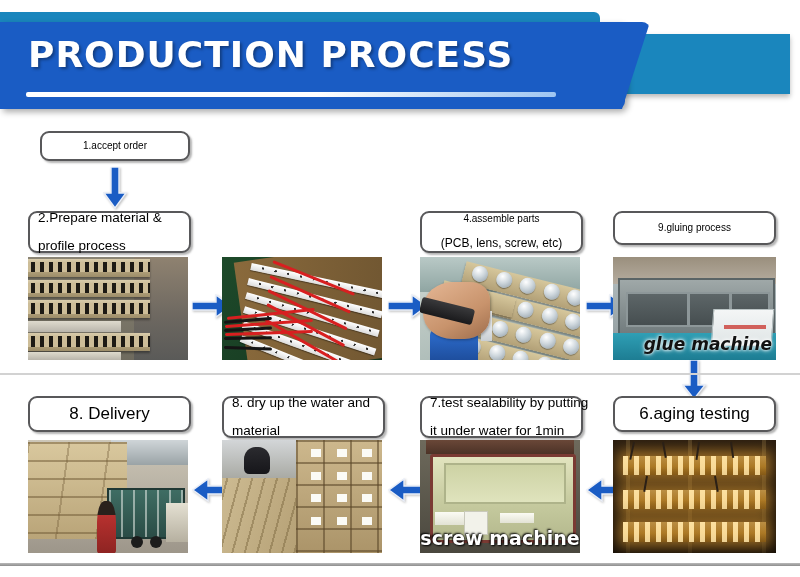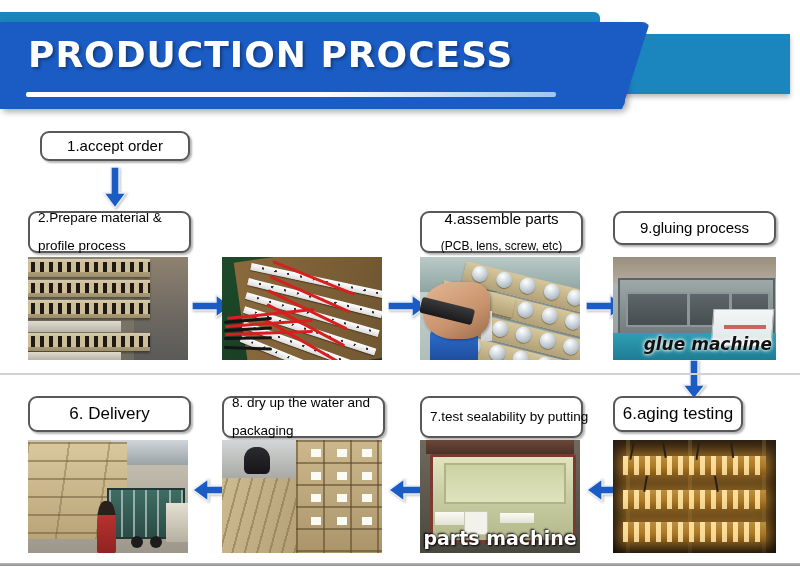--- a/index.html
+++ b/index.html
@@ -106,21 +106,21 @@
     border: 2px solid #58585a;
     border-radius: 9px;
     box-shadow: 2px 2px 2px rgba(90,90,90,0.45);
     color: #000000;
     display: flex;
     flex-direction: column;
     justify-content: center;
     padding: 2px 8px;
   }
   .step-box .line1 {
-    font-size: 15px;
+    font-size: 10px;
     line-height: 1.15;
     white-space: nowrap;
   }
   .step-box .line2 {
     font-size: 12px;
     line-height: 1.15;
     white-space: nowrap;
     margin-top: 12px;
   }
   .step-box.center { align-items: center; text-align: center; }
@@ -543,41 +543,41 @@
 
   <div class="arrow" style="left:682px; top:360px; width:24px; height:40px;">
     <svg width="24" height="40" viewBox="0 0 24 40">
       <polygon points="8,0 16,0 16,25 23,25 12,39 1,25 8,25" fill="#1a5cc4" stroke="#e9eef8" stroke-width="1.4"></polygon>
     </svg>
   </div>
 
   <div id="row-divider"></div>
 
   <div class="step-box center big" style="left:28px; top:396px; width:163px; height:36px;">
-    <div class="line1">6. Delivery</div>
+    <div class="line1">8. Delivery</div>
   </div>
   <div class="photo pf-del" style="left:28px; top:440px; width:160px; height:113px;">
     <div class="roof"></div>
     <div class="cargo"></div>
     <div class="truckbed"></div>
     <div class="cab"></div>
     <div class="wheel" style="right:16%;"></div>
     <div class="wheel" style="right:28%;"></div>
     <div class="man"></div>
   </div>
 
   <div class="arrow" style="left:192px; top:478px; width:40px; height:24px;">
     <svg width="40" height="24" viewBox="0 0 40 24">
       <polygon points="40,8 16,8 16,1 1,12 16,23 16,16 40,16" fill="#1a5cc4" stroke="#e9eef8" stroke-width="1.4"></polygon>
     </svg>
   </div>
 
   <div class="step-box left two" style="left:222px; top:396px; width:163px; height:42px;">
     <div class="line1">8. dry up the water and</div>
-    <div class="line2">packaging</div>
+    <div class="line2">material</div>
   </div>
   <div class="photo pf-pack" style="left:222px; top:440px; width:160px; height:113px;">
     <div class="hall"></div>
     <div class="person"></div>
     <div class="convey"></div>
     <div class="boxgrid"></div>
     <div class="tag" style="right:6%;  top:8%;"></div>
     <div class="tag" style="right:22%; top:8%;"></div>
     <div class="tag" style="right:38%; top:8%;"></div>
     <div class="tag" style="right:6%;  top:28%;"></div>
@@ -592,39 +592,40 @@
   </div>
 
   <div class="arrow" style="left:388px; top:478px; width:40px; height:24px;">
     <svg width="40" height="24" viewBox="0 0 40 24">
       <polygon points="40,8 16,8 16,1 1,12 16,23 16,16 40,16" fill="#1a5cc4" stroke="#e9eef8" stroke-width="1.4"></polygon>
     </svg>
   </div>
 
   <div class="step-box left two" style="left:420px; top:396px; width:163px; height:42px;">
     <div class="line1">7.test sealability by putting</div>
+    <div class="line2">it under water for 1min</div>
   </div>
   <div class="photo pf-test" style="left:420px; top:440px; width:160px; height:113px;">
     <div class="lid"></div>
     <div class="tank">
       <div class="inner"></div>
       <div class="white" style="left:2%;  bottom:18%; width:26%; height:16%;"></div>
       <div class="white" style="left:48%; bottom:20%; width:24%; height:12%;"></div>
       <div class="label"></div>
     </div>
-    <div class="cap" style="left:50%; transform:translateX(-50%); bottom:4px; font-size:19px; color:#ffffff; text-shadow:1px 1px 2px #000000, -1px -1px 2px #000000;">parts machine</div>
+    <div class="cap" style="left:50%; transform:translateX(-50%); bottom:4px; font-size:19px; color:#ffffff; text-shadow:1px 1px 2px #000000, -1px -1px 2px #000000;">screw machine</div>
   </div>
 
   <div class="arrow" style="left:586px; top:478px; width:40px; height:24px;">
     <svg width="40" height="24" viewBox="0 0 40 24">
       <polygon points="40,8 16,8 16,1 1,12 16,23 16,16 40,16" fill="#1a5cc4" stroke="#e9eef8" stroke-width="1.4"></polygon>
     </svg>
   </div>
 
-  <div class="step-box center big" style="left:613px; top:396px; width:130px; height:36px;">
+  <div class="step-box center big" style="left:613px; top:396px; width:163px; height:36px;">
     <div class="line1">6.aging testing</div>
   </div>
   <div class="photo pf-aging" style="left:613px; top:440px; width:163px; height:113px;">
     <div class="frame" style="left:8%;"></div>
     <div class="frame" style="left:46%;"></div>
     <div class="frame" style="right:6%;"></div>
     <div class="shelf" style="top:14%;"></div>
     <div class="shelf" style="top:44%;"></div>
     <div class="shelf" style="top:73%;"></div>
     <div class="wire" style="left:12%; top:2%;  height:16%; transform: rotate(12deg);"></div>

